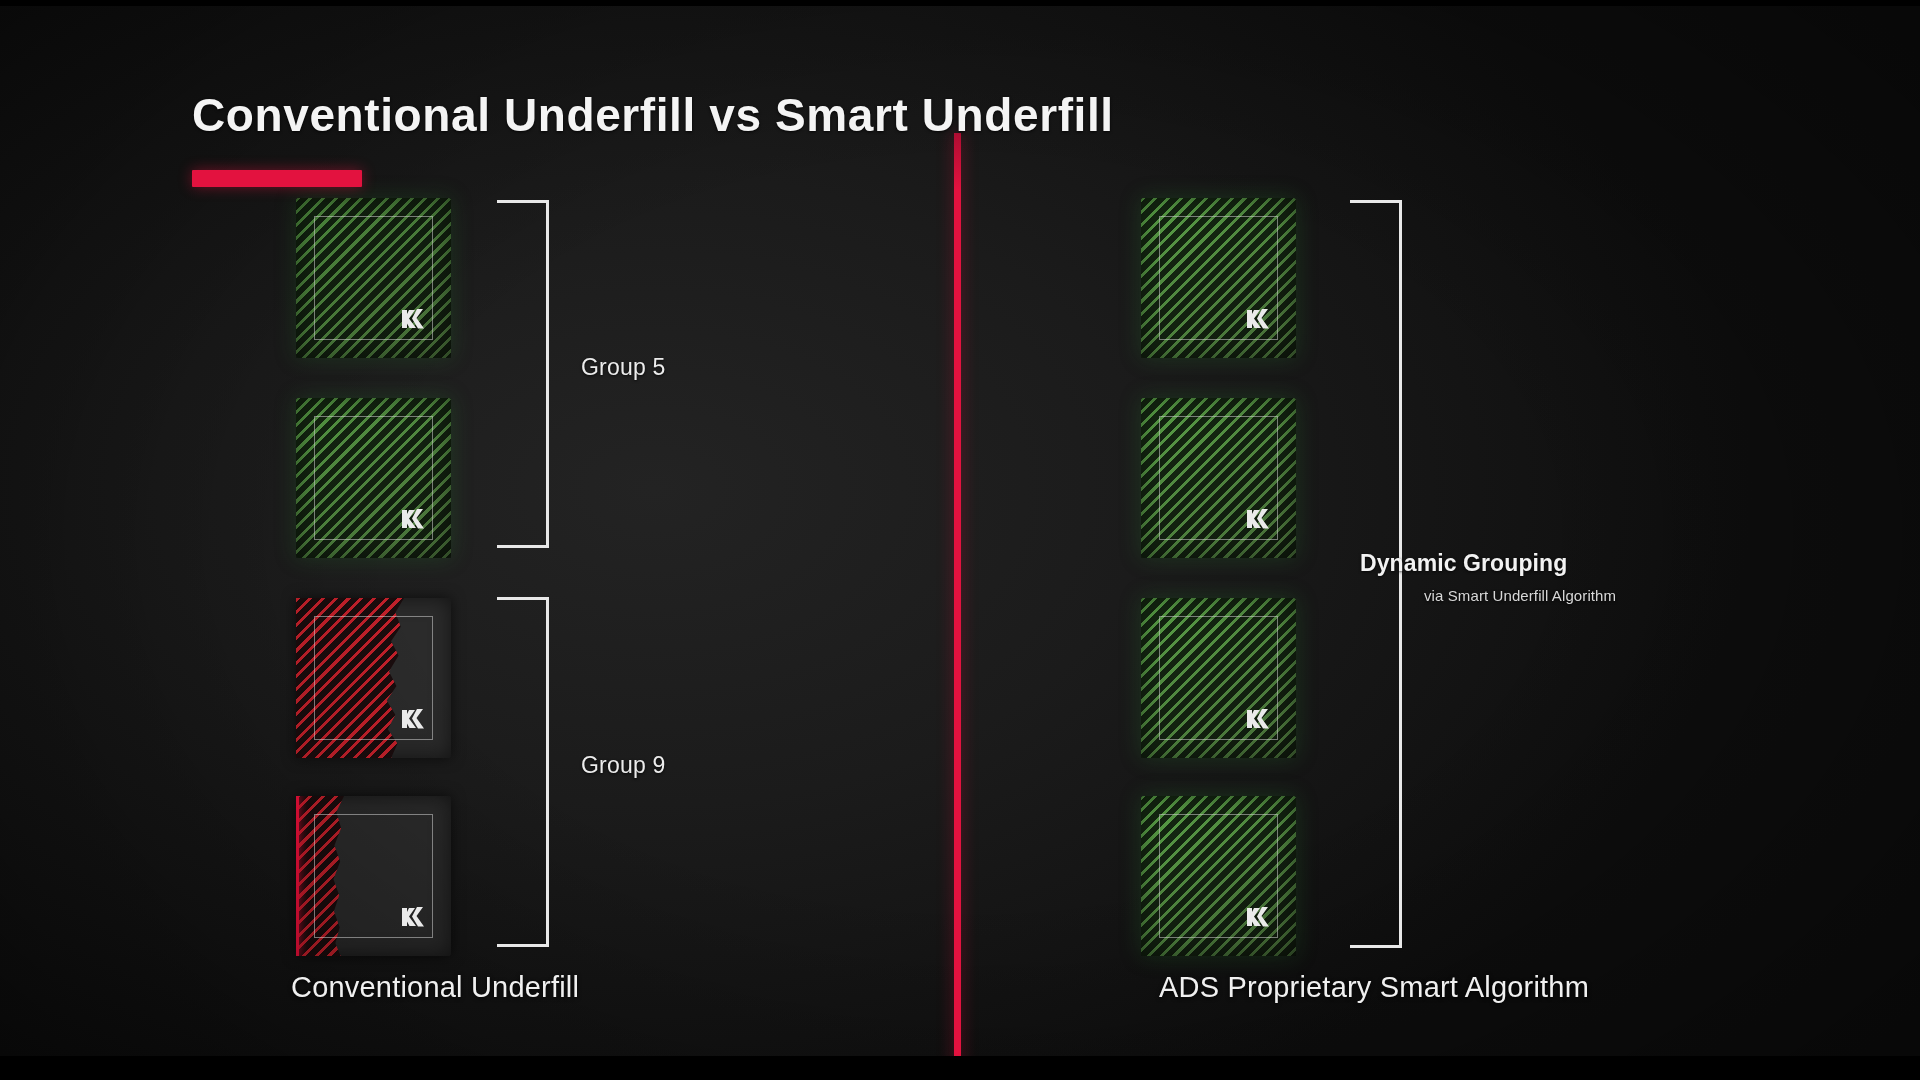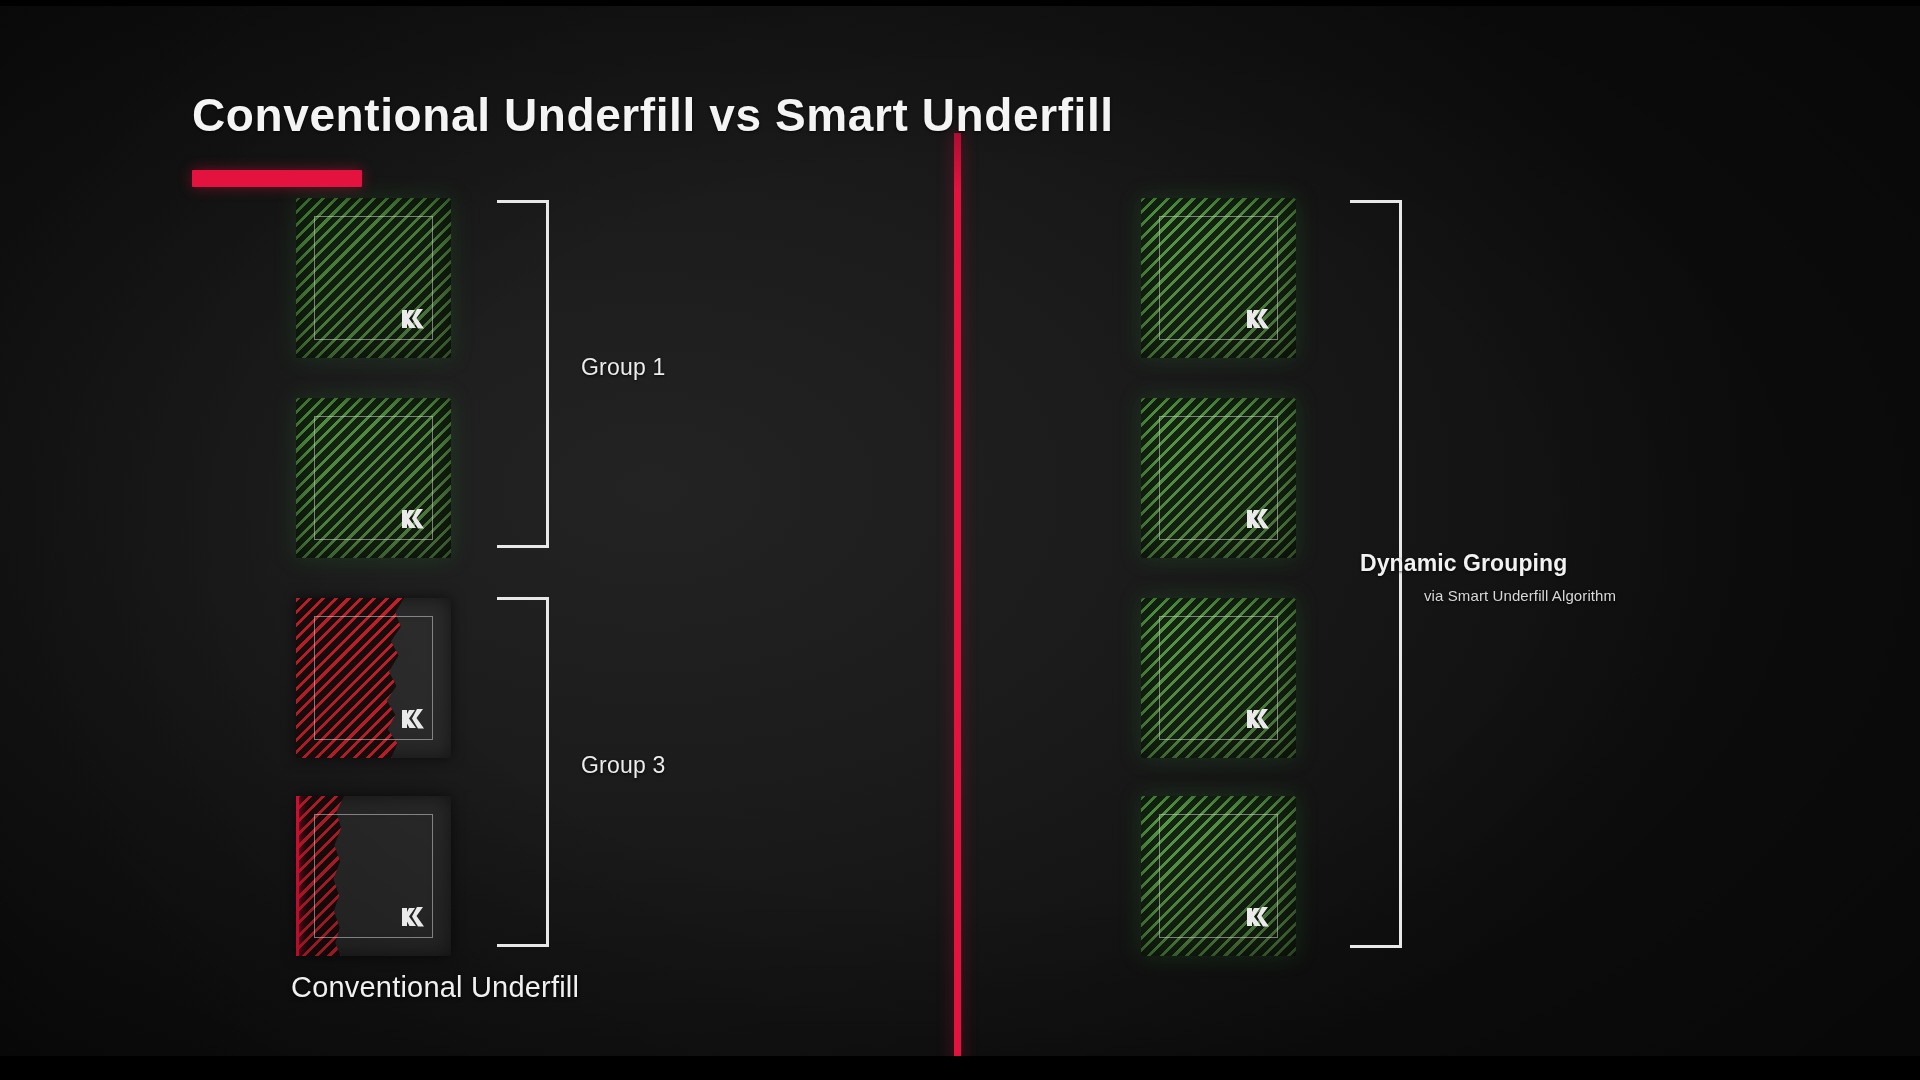--- a/index.html
+++ b/index.html
@@ -234,24 +234,24 @@
       <div class="chip-logo">
         <svg viewBox="0 0 30 30">
           <path d="M3 6 L3 24 L8 24 L8 6 Z" fill="#eaeaea"></path>
           <path d="M10 6 L16 6 L10 14.5 L17 24 L10.5 24 L5.5 15 Z" fill="#eaeaea"></path>
           <path d="M18 5 L24 5 L17.5 14 L25 24.5 L19 24.5 L13 14.5 Z" fill="#eaeaea"></path>
         </svg>
       </div>
     </div>
 
     <div class="bracket" style="left:497px; top:200px; width:52px; height:348px;"></div>
-    <div class="group-label" style="left:581px; top:354px;">Group 1</div>
+    <div class="group-label" style="left:581px; top:354px;">Group 5</div>
 
     <div class="bracket" style="left:497px; top:597px; width:52px; height:350px;"></div>
-    <div class="group-label" style="left:581px; top:752px;">Group 3</div>
+    <div class="group-label" style="left:581px; top:752px;">Group 9</div>
 
   </div>
 
   <div class="panel" id="panel-right">
 
     <div class="chip chip-green" style="left:180px; top:198px;">
       <div class="chip-inner"></div>
       <div class="chip-logo">
         <svg viewBox="0 0 30 30">
           <path d="M3 6 L3 24 L8 24 L8 6 Z" fill="#eaeaea"></path>
@@ -295,14 +295,15 @@
     </div>
 
     <div class="bracket" style="left:389px; top:200px; width:52px; height:748px;"></div>
 
   </div>
 
   <div id="dyn-title">Dynamic Grouping</div>
   <div id="dyn-sub">via Smart Underfill Algorithm</div>
 
   <div class="caption" id="caption-left">Conventional Underfill</div>
+  <div class="caption" id="caption-right">ADS Proprietary Smart Algorithm</div>
 
 </div>
 
 </body></html>

